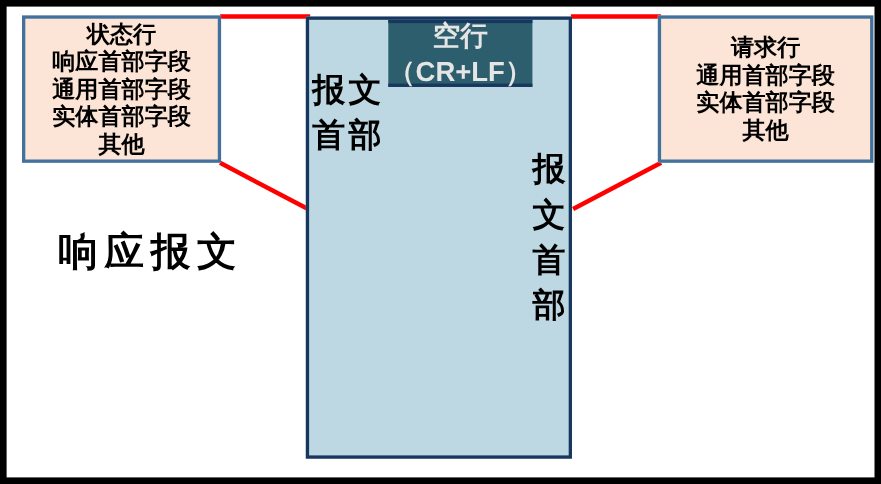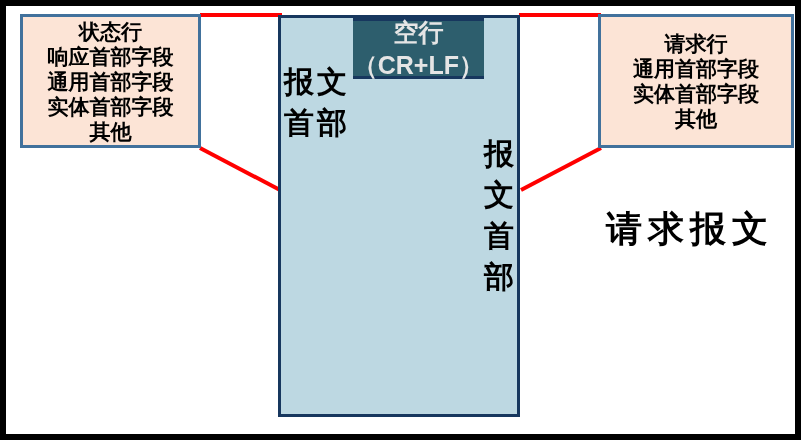--- a/index.html
+++ b/index.html
@@ -116,15 +116,15 @@
     </div>
   </div>
 
   <div class="field-box right">
     <div>请求行</div>
     <div>通用首部字段</div>
     <div>实体首部字段</div>
     <div>其他</div>
   </div>
 
-  <div class="side-label right">请求报文</div>
+  <div class="side-label left">响应报文</div>
 
 </div>
 
 </body></html>

